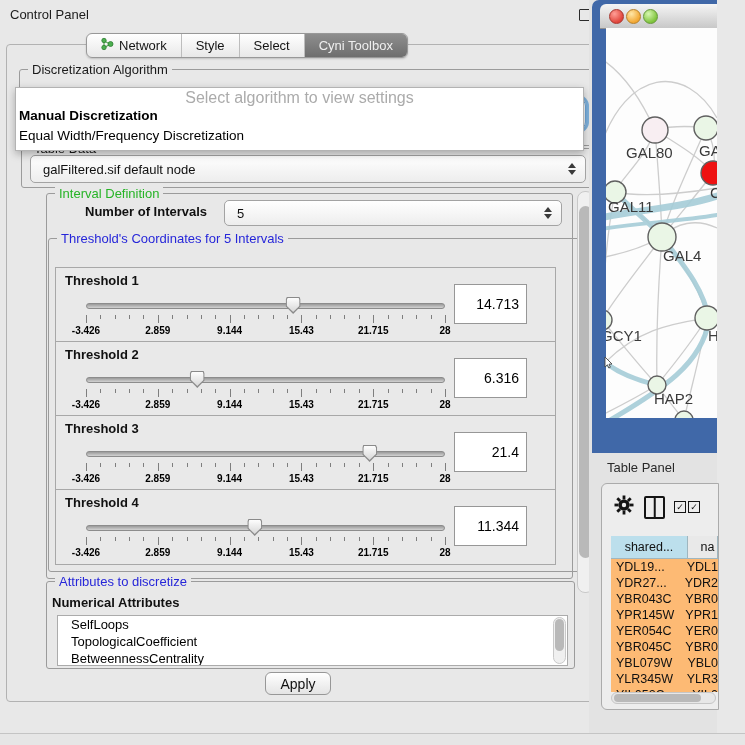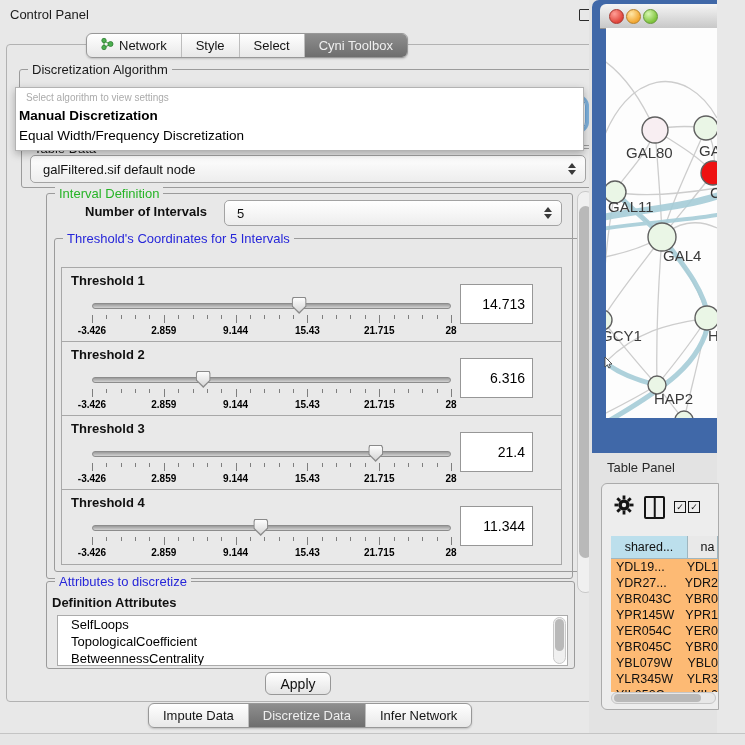--- a/index.html
+++ b/index.html
@@ -24,21 +24,21 @@
   .combo{position:absolute;background:linear-gradient(#ffffff,#ededed);border:1px solid #a3a3a3;border-radius:5px;
          display:flex;align-items:center;padding:0 12px;font-size:13px;color:#101010;}
   .stepper{position:absolute;right:9px;top:50%;transform:translateY(-50%);display:flex;flex-direction:column;gap:2px;}
   .stepper i{width:0;height:0;border-left:4px solid transparent;border-right:4px solid transparent;display:block;}
   .stepper .up{border-bottom:5px solid #3a3a3a;}
   .stepper .down{border-top:5px solid #3a3a3a;}
   .focusring{box-shadow:0 0 0 3px rgba(106,166,216,.85);border-color:#6ea6d8;border-radius:8px;}
   
   .popup{position:absolute;left:8px;top:42px;width:567px;height:62px;background:#ffffff;border:1px solid #b3b3b3;
          box-shadow:0 3px 8px rgba(0,0,0,.28);z-index:40;}
-  .popup .prompt{height:18px;line-height:19px;text-align:left;color:#ababab;font-size:10px;padding-left:10px;}
+  .popup .prompt{height:18px;line-height:19px;text-align:center;color:#ababab;font-size:16px;}
   .popup .opt{height:20px;line-height:20px;padding-left:3px;font-size:13.5px;color:#000;}
   .popup .opt.sel{font-weight:bold;}
   
   .t-row{position:absolute;left:6px;width:499px;height:74px;border:1px solid #a8a8a8;background:#e9e9e9;}
   .t-label{position:absolute;left:9px;top:5px;font-size:13px;font-weight:bold;color:#111;}
   .slider{position:absolute;left:30px;top:27px;right:110px;height:40px;}
   .track{position:absolute;left:0;right:0;top:8px;height:4px;background:linear-gradient(#9a9a9a,#d2d2d2);
          border:1px solid #8c8c8c;border-radius:3px;}
   .knob{position:absolute;top:2px;width:15px;height:17px;transform:translateX(-50%);
         clip-path:polygon(8% 0,92% 0,100% 14%,100% 55%,50% 100%,0 55%,0 14%);background:#8a8a8a;}
@@ -156,21 +156,21 @@
         <span class="legend lg-green">Interval Definition</span>
         <div style="position:absolute;left:38px;top:10px;font-size:13px;font-weight:bold;">Number of Intervals</div>
         <div class="combo" style="left:177px;top:6px;width:312px;height:24px;">
           <span>5</span>
           <div class="stepper">
               <i class="up"></i>
               <i class="down"></i>
             </div>
         </div>
 
-        <div class="grp" style="left:7px;top:44px;width:511px;height:332px;padding-left:32px;">
+        <div class="grp" style="left:1px;top:44px;width:511px;height:332px;padding-left:32px;">
           <span class="legend lg-blue">Threshold's Coordinates for 5 Intervals</span>
 
           <div class="t-row" style="top:28px;">
             <div class="t-label">Threshold 1</div>
             <div class="slider">
               <div class="track"></div>
               <div class="knob" style="left: 57.7%;">
                   <div class="kin"></div>
                 </div>
               <div class="ticks">
@@ -351,49 +351,38 @@
                 <span style="left:100%">28</span>
               </div>
             </div>
             <div class="vbox">11.344</div>
           </div>
         </div>
       </div>
 
       <div class="grp" style="left:39px;top:536px;width:527px;height:86px;">
         <span class="legend lg-blue">Attributes to discretize</span>
-        <div style="position:absolute;left:5px;top:13px;font-size:13px;font-weight:bold;">Definition Attributes</div>
+        <div style="position:absolute;left:5px;top:13px;font-size:13px;font-weight:bold;">Numerical Attributes</div>
         <div class="list" style="left:10px;top:33px;right:6px;height:49px;">
           <div class="li">SelfLoops</div>
           <div class="li">TopologicalCoefficient</div>
           <div class="li">BetweennessCentrality</div>
           <div class="sb-v" style="right:1px;top:1px;width:11px;height:45px;">
             <div class="th" style="top:1px;height:32px;"></div>
           </div>
         </div>
       </div>
 
       <div class="sb-v" style="left:570px;top:146px;width:15px;height:400px;">
         <div class="th" style="top:14px;height:352px;"></div>
       </div>
 
       <div class="btn" style="left:258px;top:627px;width:64px;height:21px;">Apply</div>
     </div>
 
-    <div class="seg" style="left:148px;top:703px;">
-      <div class="s">
-          <span>Impute Data</span>
-        </div>
-      <div class="s sel">
-          <span>Discretize Data</span>
-        </div>
-      <div class="s">
-          <span>Infer Network</span>
-        </div>
-    </div>
   </div>
 
   <div class="rstrip">
 
     <div class="netwin">
       <div class="net-title">
         <div class="tl r"></div>
         <div class="tl y"></div>
         <div class="tl g"></div>
       </div>

